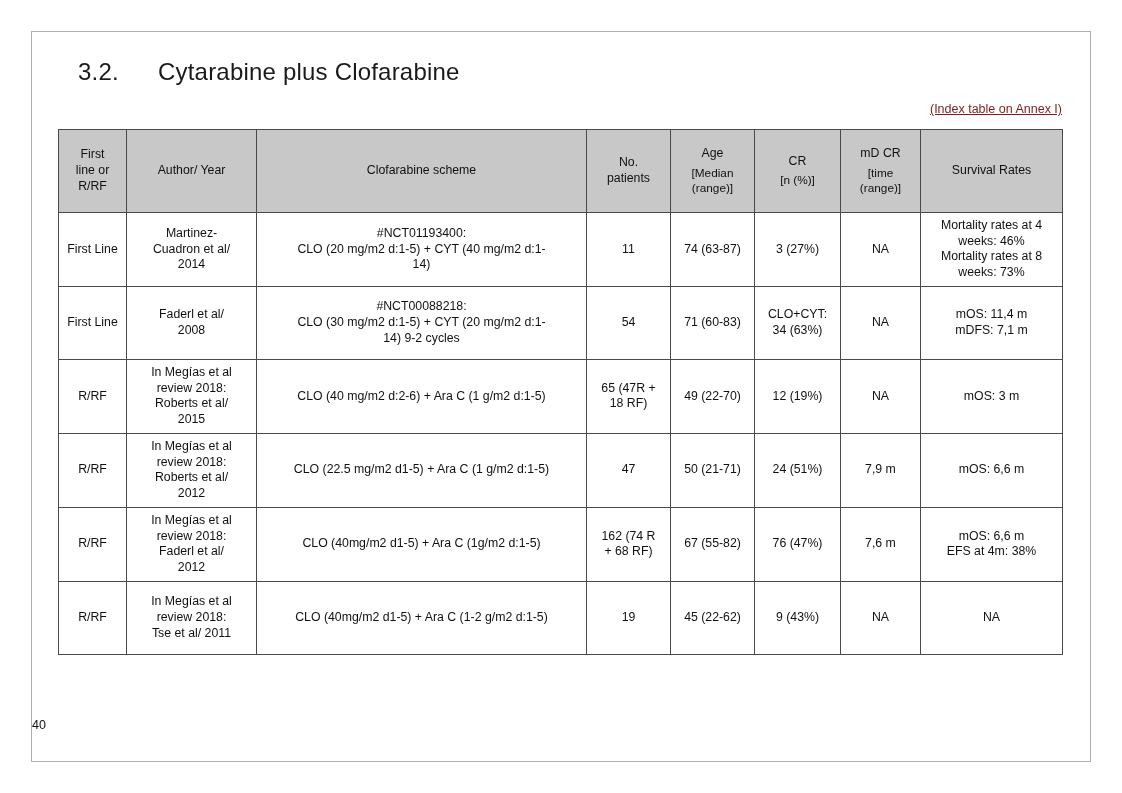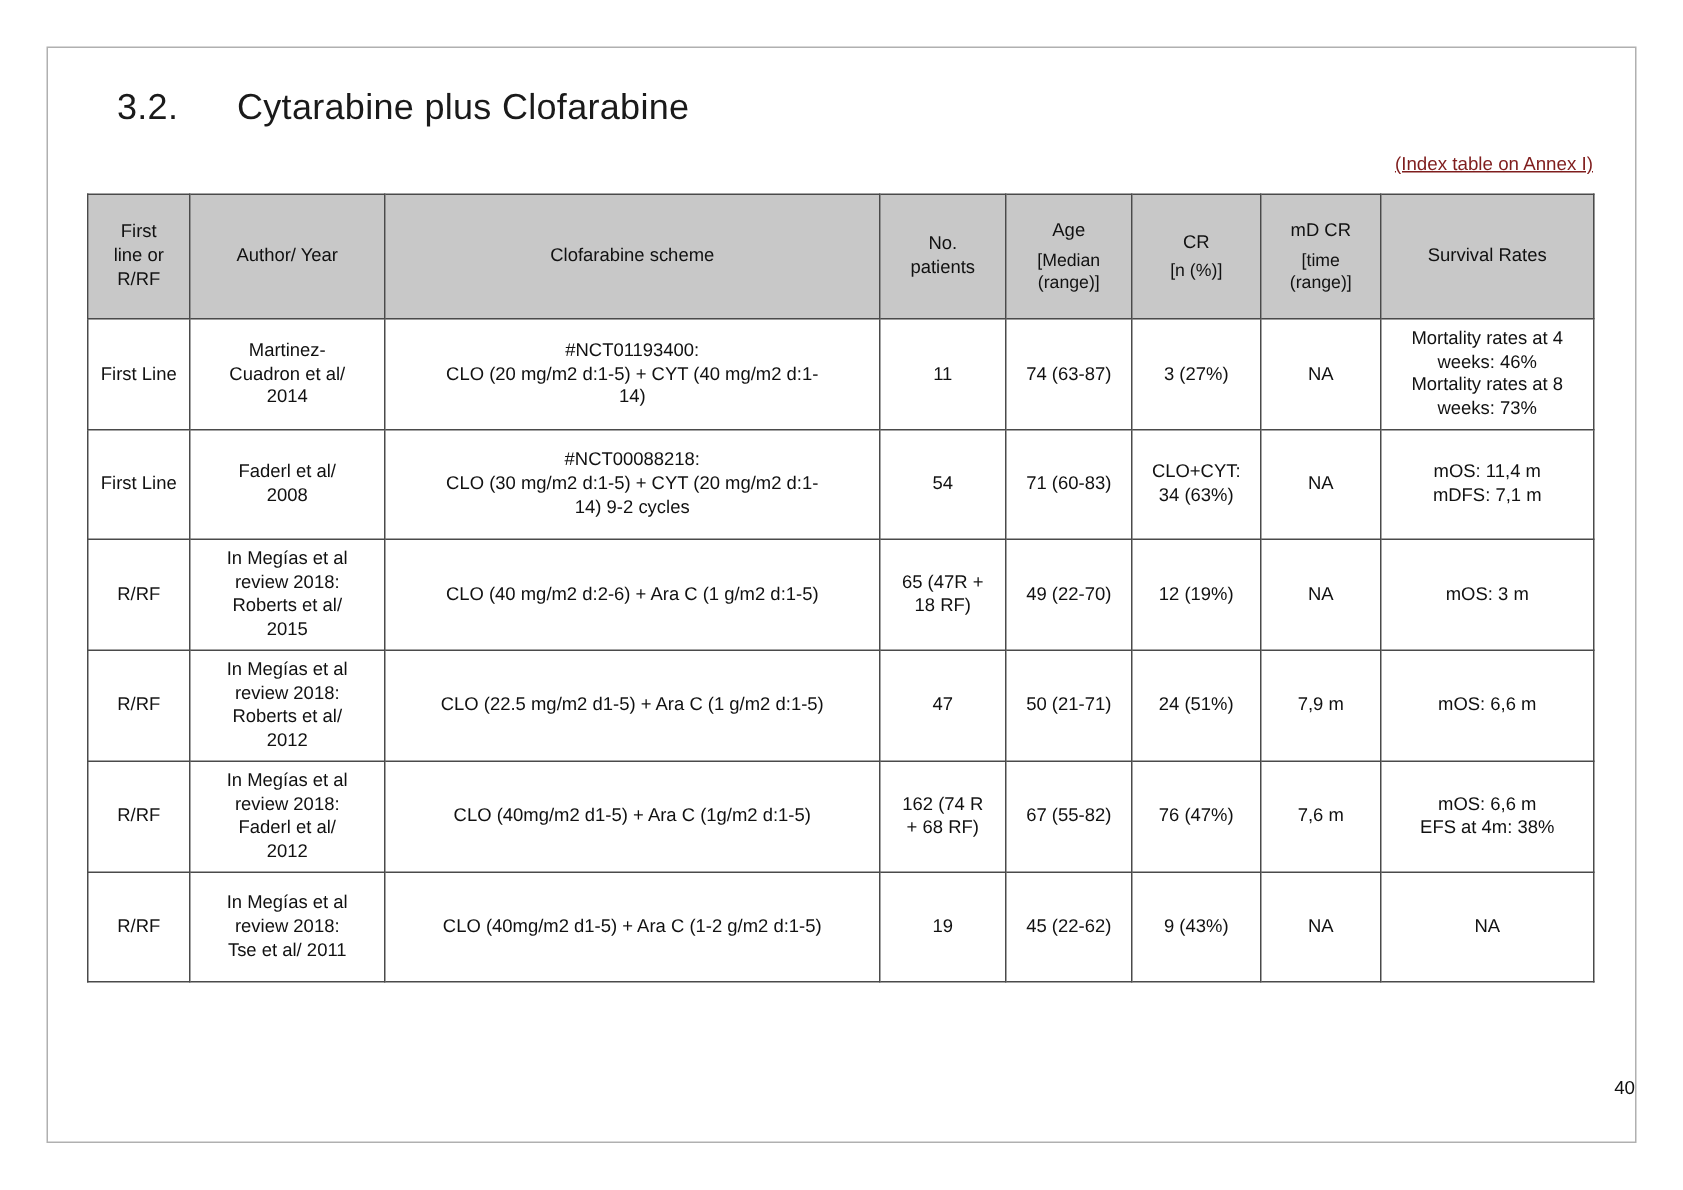--- a/index.html
+++ b/index.html
@@ -84,21 +84,21 @@
 
   .hdr-stack span { display: block; }
   .hdr-sub { font-size: 11.8px; }
   .hdr-gap { height: 4px; }
 
   .page-number {
     position: absolute;
     left: 0;
     right: 0;
     top: 686px;
-    text-align: right;
+    text-align: left;
     font-size: 12.5px;
     color: #111111;
   }
   .cell-multiline span { display: block; }
 </style>
 </head>
 <body>
 
 <div class="page">
   <div class="doc-frame">

